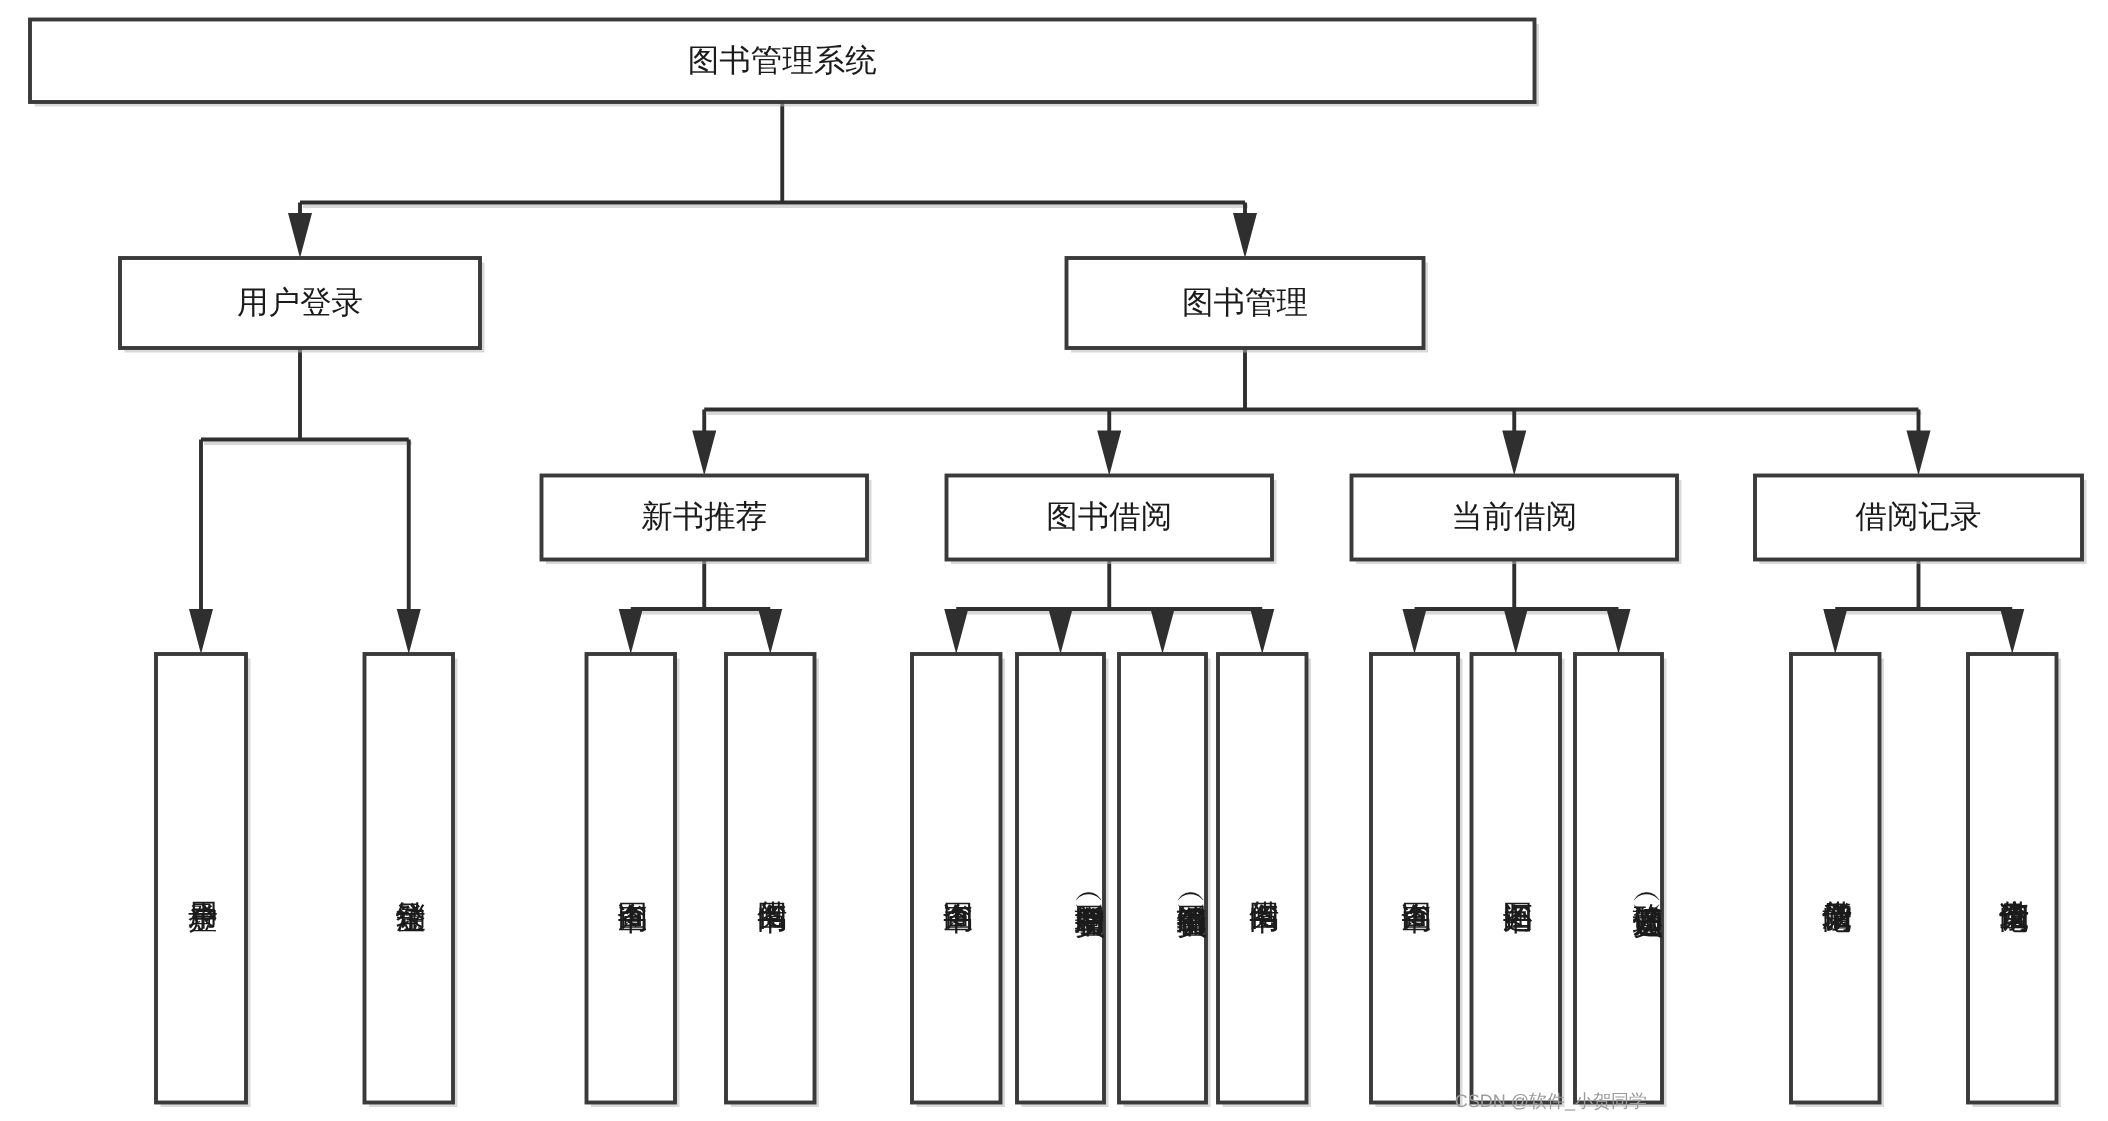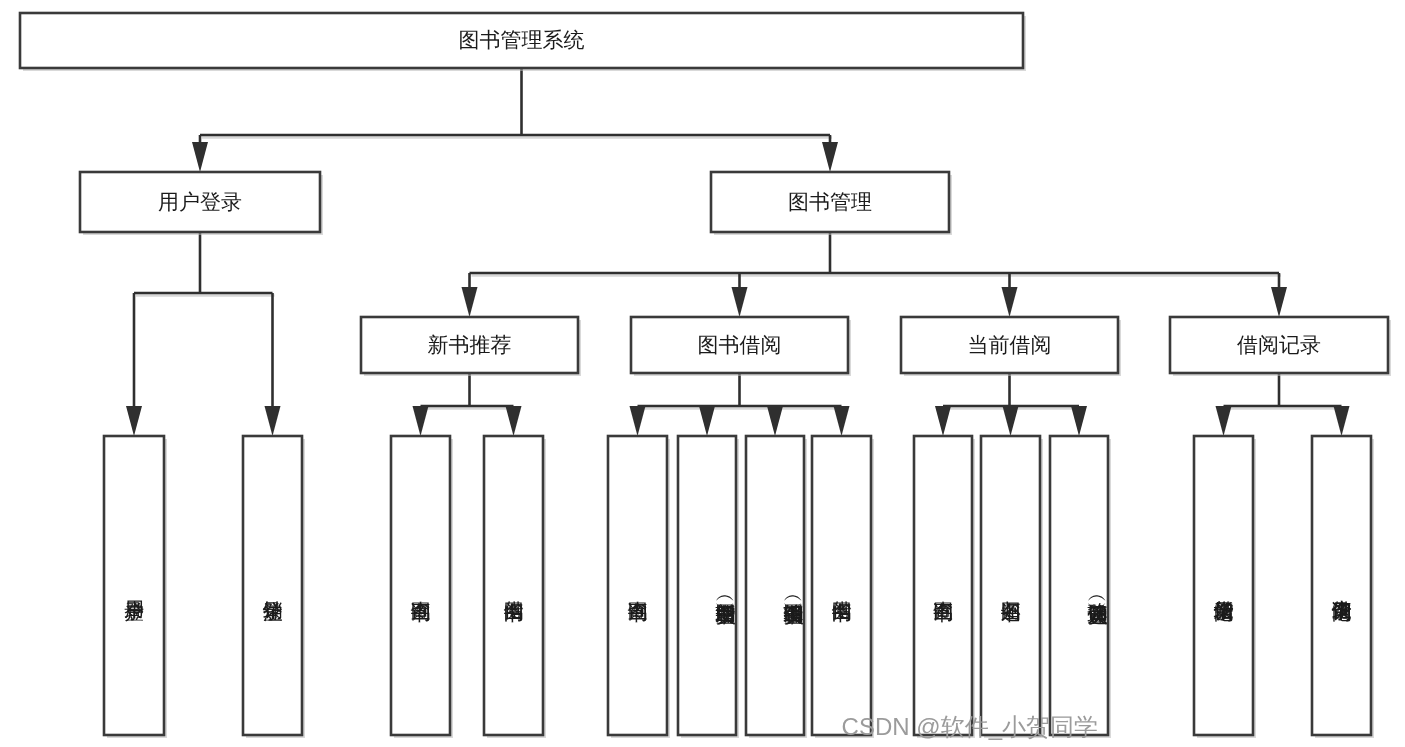--- a/index.html
+++ b/index.html
@@ -78,21 +78,21 @@
     justify-content: center;
   }
   .leaf-label.centered {
     align-items: center;
   }
   .watermark {
     position: absolute;
     right: 12px;
     bottom: 4px;
     font-family: "Liberation Sans", "DejaVu Sans", sans-serif;
-    font-size: 24px;
+    font-size: 12px;
     color: #9b9b9b;
     white-space: nowrap;
     user-select: none;
   }
 </style>
 </head>
 <body>
 
 <div id="diagram-root">
 

